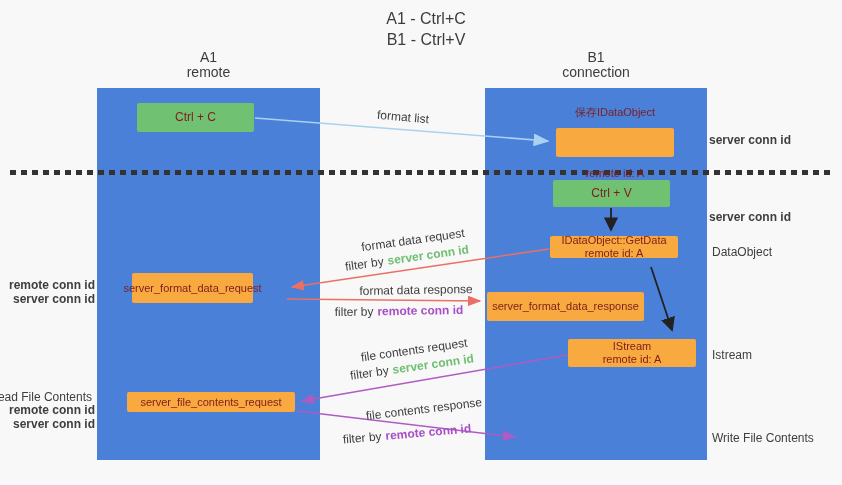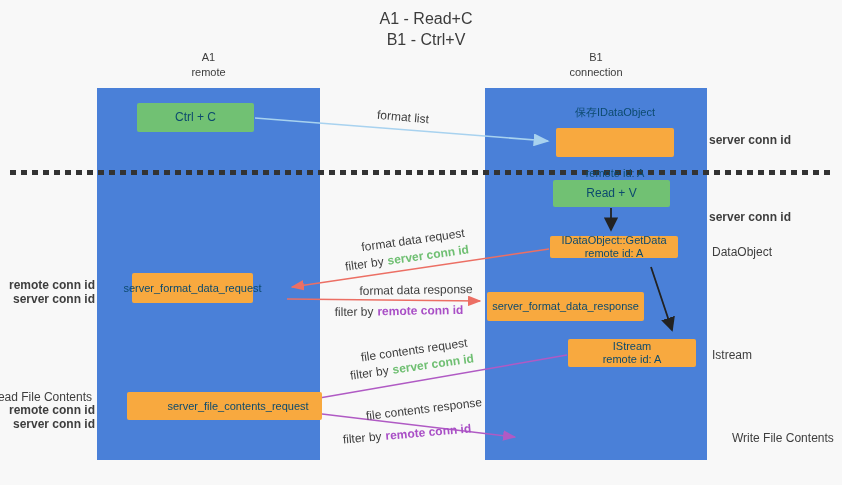--- a/index.html
+++ b/index.html
@@ -1,49 +1,49 @@
 <!DOCTYPE html>
 <html><head>
 <meta charset="utf-8">
 <style>
   html,body{margin:0;padding:0;}
   body{font-family:"Liberation Sans","DejaVu Sans",sans-serif;background:#f8f8f8;}
   #canvas{position:relative;width:842px;height:485px;background:#f8f8f8;overflow:hidden;}
 
   .title-block{position:absolute;left:330px;top:8px;width:192px;text-align:center;
     font-size:16px;line-height:21px;color:#3c3c3c;}
-  .col-header{position:absolute;text-align:center;font-size:11px;line-height:15px;color:#3c3c3c;}
+  .col-header{position:absolute;text-align:center;font-size:14px;line-height:15px;color:#3c3c3c;}
 
   .lifeline{position:absolute;background:#4a80d8;}
 
   .dotted-line{position:absolute;height:5px;
     background:repeating-linear-gradient(90deg,#333 0 6px,transparent 6px 11px);}
 
   .arrows-layer{position:absolute;left:0;top:0;}
 
   .box{position:absolute;display:flex;flex-direction:column;align-items:center;justify-content:center;
-    text-align:center;border-radius:2px;color:#0c4a6e;font-size:11px;line-height:13px;white-space:nowrap;}
+    text-align:center;border-radius:2px;color:#7f1d1d;font-size:11px;line-height:13px;white-space:nowrap;}
   .box.green{background:#71c173;font-size:12px;}
   .box.orange{background:#f8a93f;}
 
   .arrow-label{position:absolute;font-size:12px;color:#3e3e3e;white-space:nowrap;transform-origin:center;}
   .arrow-label .gap{margin-right:4px;}
   .green-text{color:#6fbf72;font-weight:bold;}
   .purple-text{color:#a94fc6;font-weight:bold;}
 
   .side-label{position:absolute;font-size:12px;line-height:14px;white-space:nowrap;color:#3e3e3e;}
   .r-anchor{right:747px;text-align:right;}
 </style>
 </head>
 <body>
 
 <div id="canvas">
 
   <div class="title-block">
-    <div>A1 - Read+C</div>
+    <div>A1 - Ctrl+C</div>
     <div>B1 - Ctrl+V</div>
   </div>
 
   <div class="col-header" style="left:97px;top:50px;width:223px;">
     <div>A1</div>
     <div>remote</div>
   </div>
   <div class="col-header" style="left:485px;top:50px;width:222px;">
     <div>B1</div>
     <div>connection</div>
@@ -81,42 +81,42 @@
   <div class="box green" style="left:137px;top:103px;width:117px;height:29px;">
     <span>Ctrl + C</span>
   </div>
 
   <div class="box orange" style="left:556px;top:128px;width:118px;height:29px;gap:48px;">
     <span>保存IDataObject</span>
     <span>remote id: A</span>
   </div>
 
   <div class="box green" style="left:553px;top:180px;width:117px;height:27px;">
-    <span>Read + V</span>
+    <span>Ctrl + V</span>
   </div>
 
   <div class="box orange" style="left:550px;top:236px;width:128px;height:22px;text-align:right;">
     <span>IDataObject::GetData</span>
     <span>remote id: A</span>
   </div>
 
   <div class="box orange" style="left:132px;top:273px;width:121px;height:30px;text-align:center;">
     <span>server_format_data_request</span>
   </div>
 
   <div class="box orange" style="left:487px;top:292px;width:157px;height:29px;">
     <span>server_format_data_response</span>
   </div>
 
   <div class="box orange" style="left:568px;top:339px;width:128px;height:28px;">
     <span>IStream</span>
     <span>remote id: A</span>
   </div>
 
-  <div class="box orange" style="left:127px;top:392px;width:168px;height:28px;padding-left:27px;">
+  <div class="box orange" style="left:127px;top:392px;width:168px;height:20px;">
     <span>server_file_contents_request</span>
   </div>
 
 
   <div class="arrow-label" style="left:403px;top:117px;transform:translate(-50%,-50%) rotate(5deg);">format list</div>
 
   <div class="arrow-label" style="left:413px;top:240px;transform:translate(-50%,-50%) rotate(-8deg);">format data request</div>
   <div class="arrow-label" style="left:407px;top:258px;transform:translate(-50%,-50%) rotate(-8deg);">
     <span class="gap">filter by</span><span class="green-text">server conn id</span>
   </div>
@@ -133,21 +133,21 @@
 
   <div class="arrow-label" style="left:424px;top:409px;transform:translate(-50%,-50%) rotate(-7deg);">file contents response</div>
   <div class="arrow-label" style="left:407px;top:434px;transform:translate(-50%,-50%) rotate(-5deg);">
     <span class="gap">filter by</span><span class="purple-text">remote conn id</span>
   </div>
 
   <div class="side-label green-text" style="left:709px;top:133px;">server conn id</div>
   <div class="side-label green-text" style="left:709px;top:210px;">server conn id</div>
   <div class="side-label" style="left:712px;top:245px;">DataObject</div>
   <div class="side-label" style="left:712px;top:348px;">Istream</div>
-  <div class="side-label" style="left:712px;top:431px;margin-left:20px;">Write File Contents</div>
+  <div class="side-label" style="left:712px;top:431px;">Write File Contents</div>
 
   <div class="side-label purple-text r-anchor" style="top:278px;">remote conn id</div>
   <div class="side-label green-text r-anchor" style="top:292px;">server conn id</div>
   <div class="side-label r-anchor" style="top:390px;right:750px;">Read File Contents</div>
   <div class="side-label purple-text r-anchor" style="top:403px;">remote conn id</div>
   <div class="side-label green-text r-anchor" style="top:417px;">server conn id</div>
 
 </div>
 
 </body></html>

